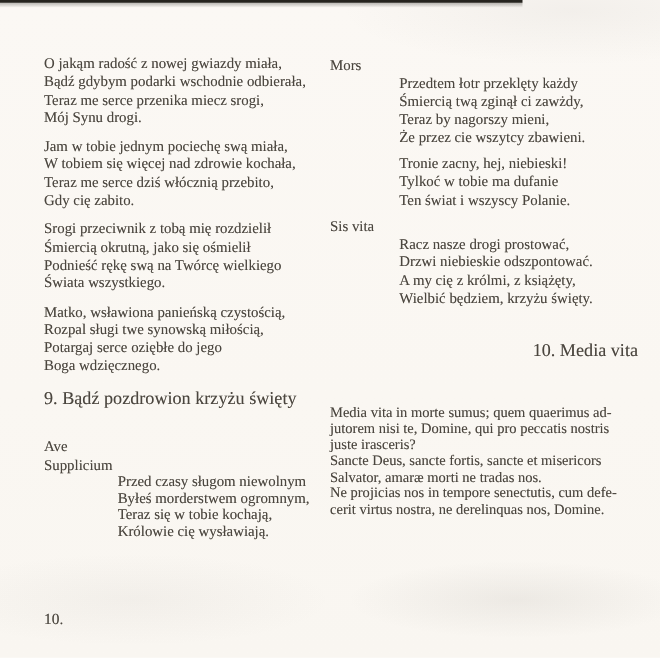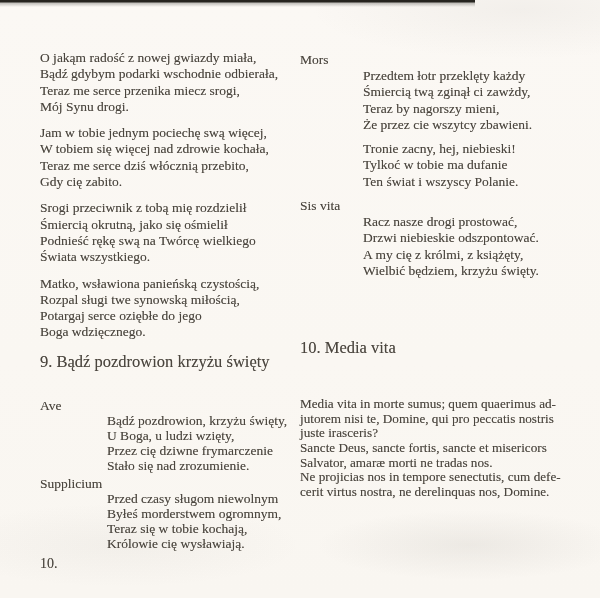--- a/index.html
+++ b/index.html
@@ -35,21 +35,21 @@
   .col-right .labeled-block + .labeled-block{margin-top:8px;}
   .stanza-label{
     font-size:13.5px;line-height:15px;
     text-shadow:0 0 0.6px rgba(75,70,63,0.45);
   }
   .col-right .stanza-label{line-height:16px;}
   .indented{margin:0 0 0 67px;}
   .col-right .indented{margin-left:63px;}
   .indented .line{line-height:15.2px;}
   .col-right .indented .line{line-height:16.3px;}
-  .right-heading{margin-top:58px;}
+  .right-heading{margin-top:29px;text-align:right;}
   .paragraph{margin:39px 0 0 0;}
   .paragraph .line{font-size:13.2px;line-height:14.6px;}
   .page-number{
     position:absolute;left:40px;top:556px;font-size:14px;
     text-shadow:0 0 0.6px rgba(75,70,63,0.45);
   }
 </style>
 </head>
 <body>
 
@@ -57,21 +57,21 @@
   <div class="top-edge"></div>
 
   <section class="col col-left">
     <div class="stanza">
       <div class="line">O jakąm radość z nowej gwiazdy miała,</div>
       <div class="line">Bądź gdybym podarki wschodnie odbierała,</div>
       <div class="line">Teraz me serce przenika miecz srogi,</div>
       <div class="line">Mój Synu drogi.</div>
     </div>
     <div class="stanza">
-      <div class="line">Jam w tobie jednym pociechę swą więcej,</div>
+      <div class="line">Jam w tobie jednym pociechę swą miała,</div>
       <div class="line">W tobiem się więcej nad zdrowie kochała,</div>
       <div class="line">Teraz me serce dziś włócznią przebito,</div>
       <div class="line">Gdy cię zabito.</div>
     </div>
     <div class="stanza">
       <div class="line">Srogi przeciwnik z tobą mię rozdzielił</div>
       <div class="line">Śmiercią okrutną, jako się ośmielił</div>
       <div class="line">Podnieść rękę swą na Twórcę wielkiego</div>
       <div class="line">Świata wszystkiego.</div>
     </div>
@@ -79,26 +79,20 @@
       <div class="line">Matko, wsławiona panieńską czystością,</div>
       <div class="line">Rozpal sługi twe synowską miłością,</div>
       <div class="line">Potargaj serce oziębłe do jego</div>
       <div class="line">Boga wdzięcznego.</div>
     </div>
 
     <div class="heading">9. Bądź pozdrowion krzyżu święty</div>
 
     <div class="labeled-block first">
       <div class="stanza-label">Ave</div>
-      <div class="stanza indented">
-        <div class="line">Bądź pozdrowion, krzyżu święty,</div>
-        <div class="line">U Boga, u ludzi wzięty,</div>
-        <div class="line">Przez cię dziwne frymarczenie</div>
-        <div class="line">Stało się nad zrozumienie.</div>
-      </div>
     </div>
     <div class="labeled-block">
       <div class="stanza-label">Supplicium</div>
       <div class="stanza indented">
         <div class="line">Przed czasy sługom niewolnym</div>
         <div class="line">Byłeś morderstwem ogromnym,</div>
         <div class="line">Teraz się w tobie kochają,</div>
         <div class="line">Królowie cię wysławiają.</div>
       </div>
     </div>

